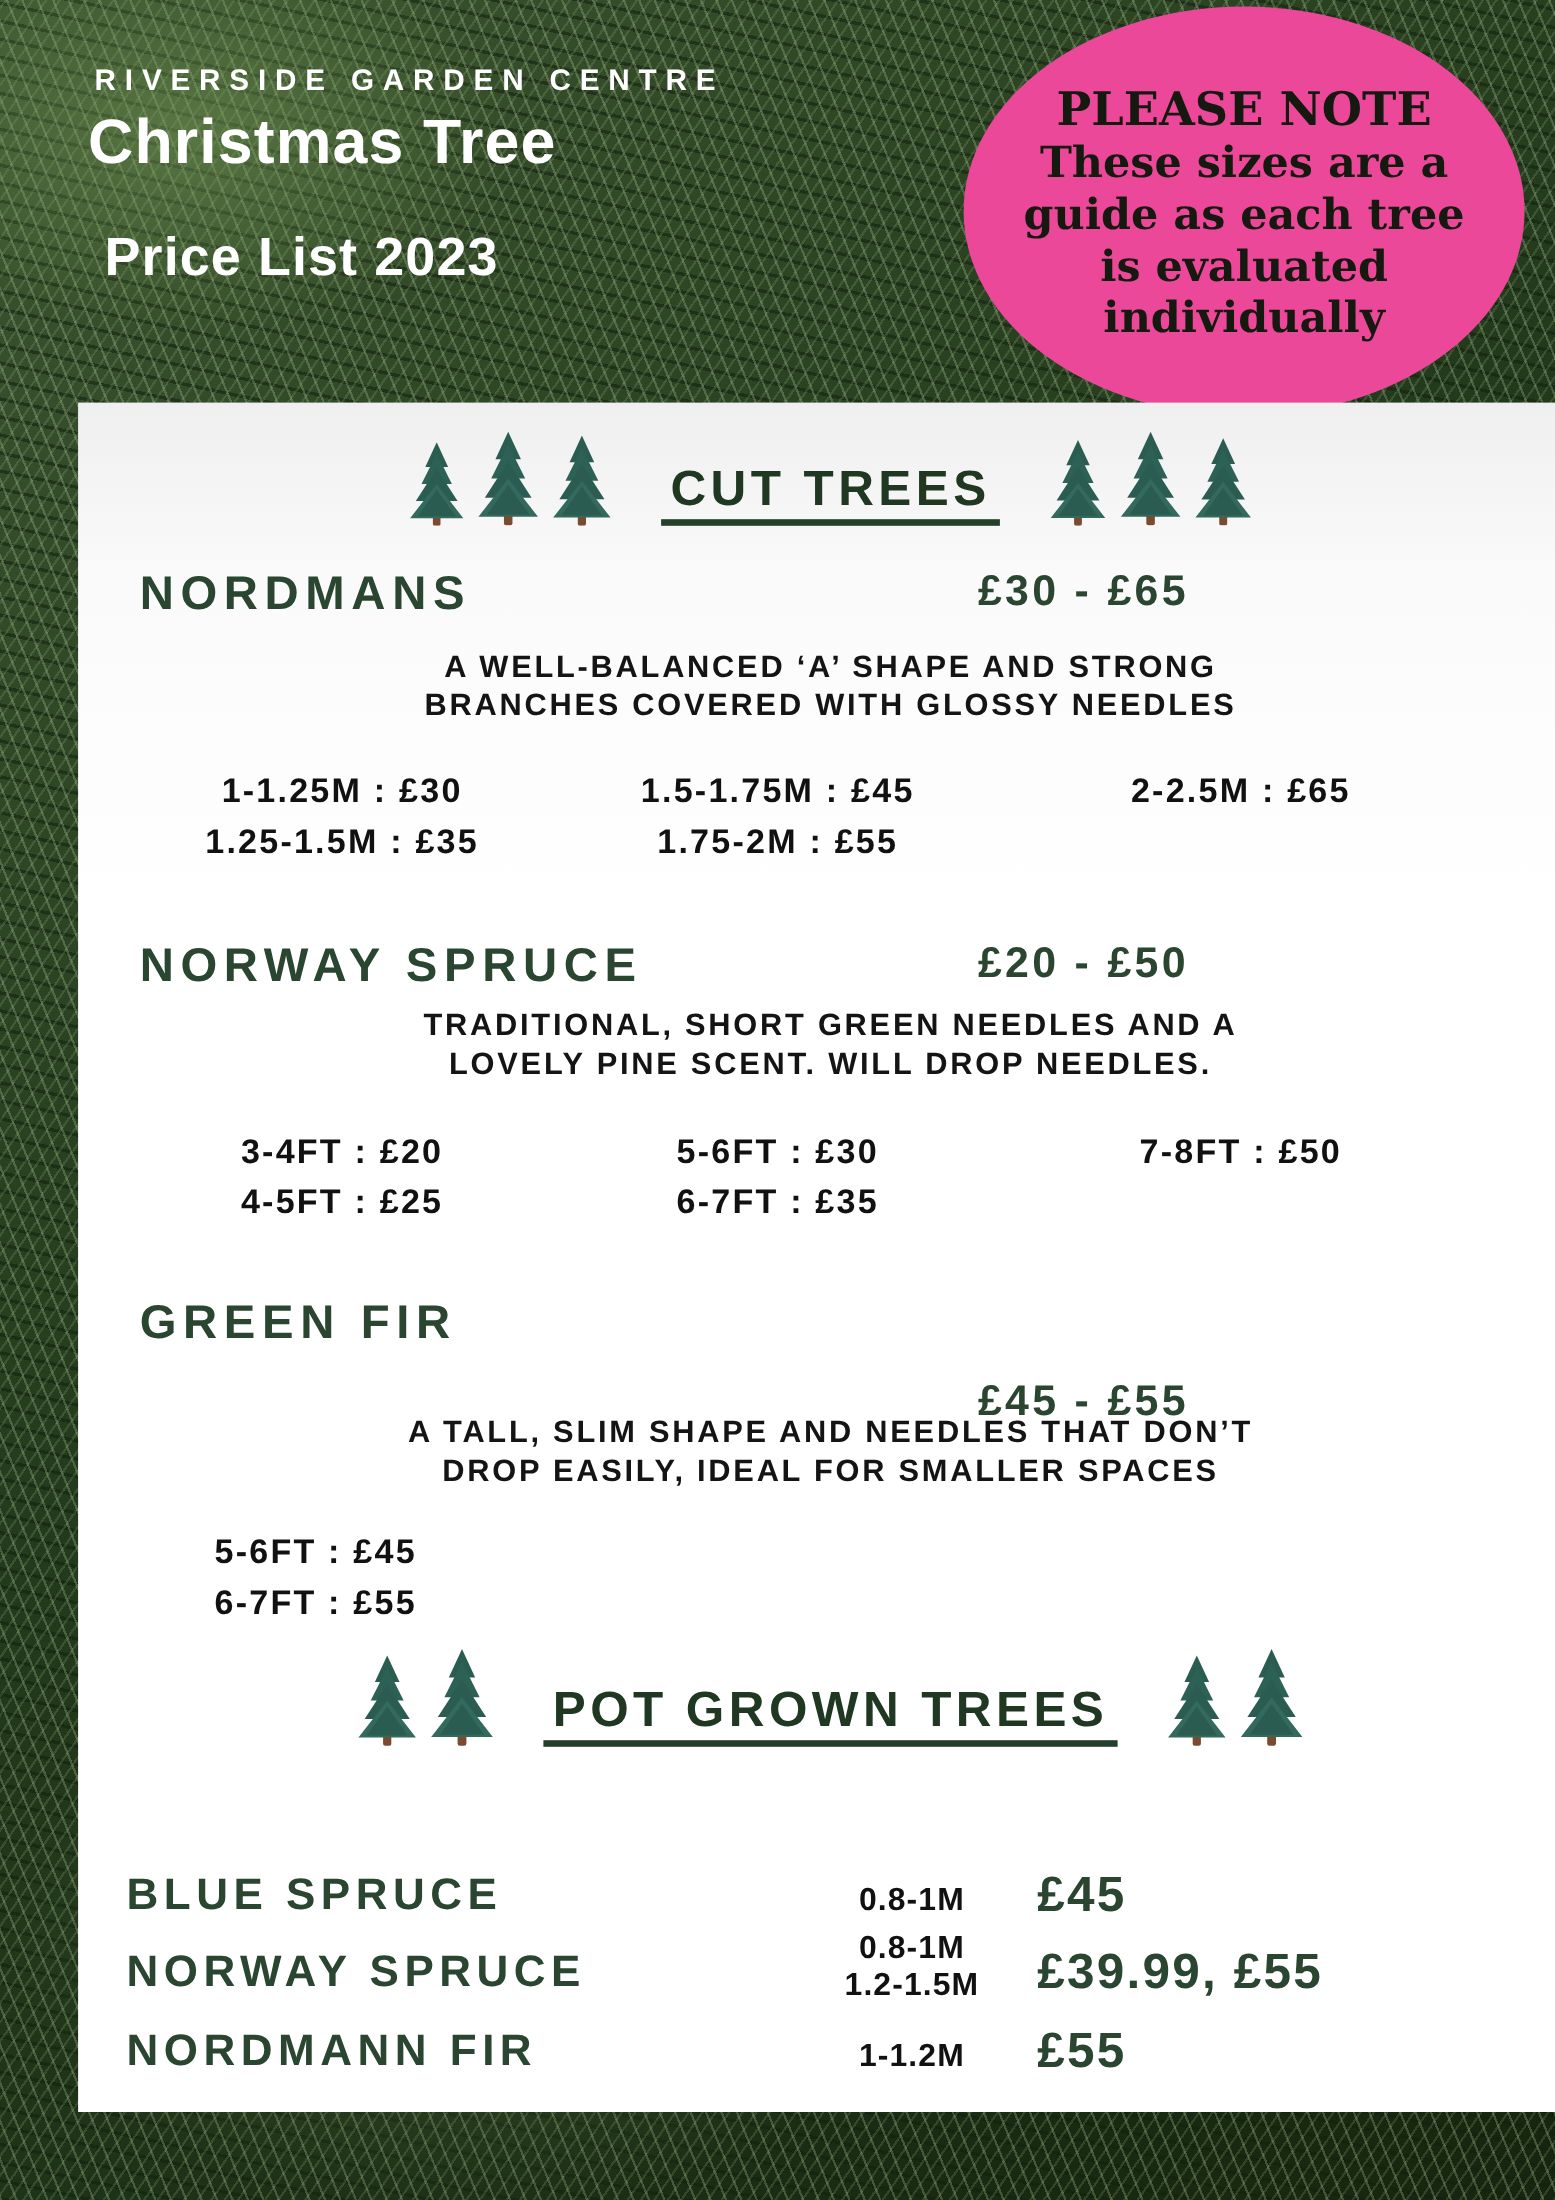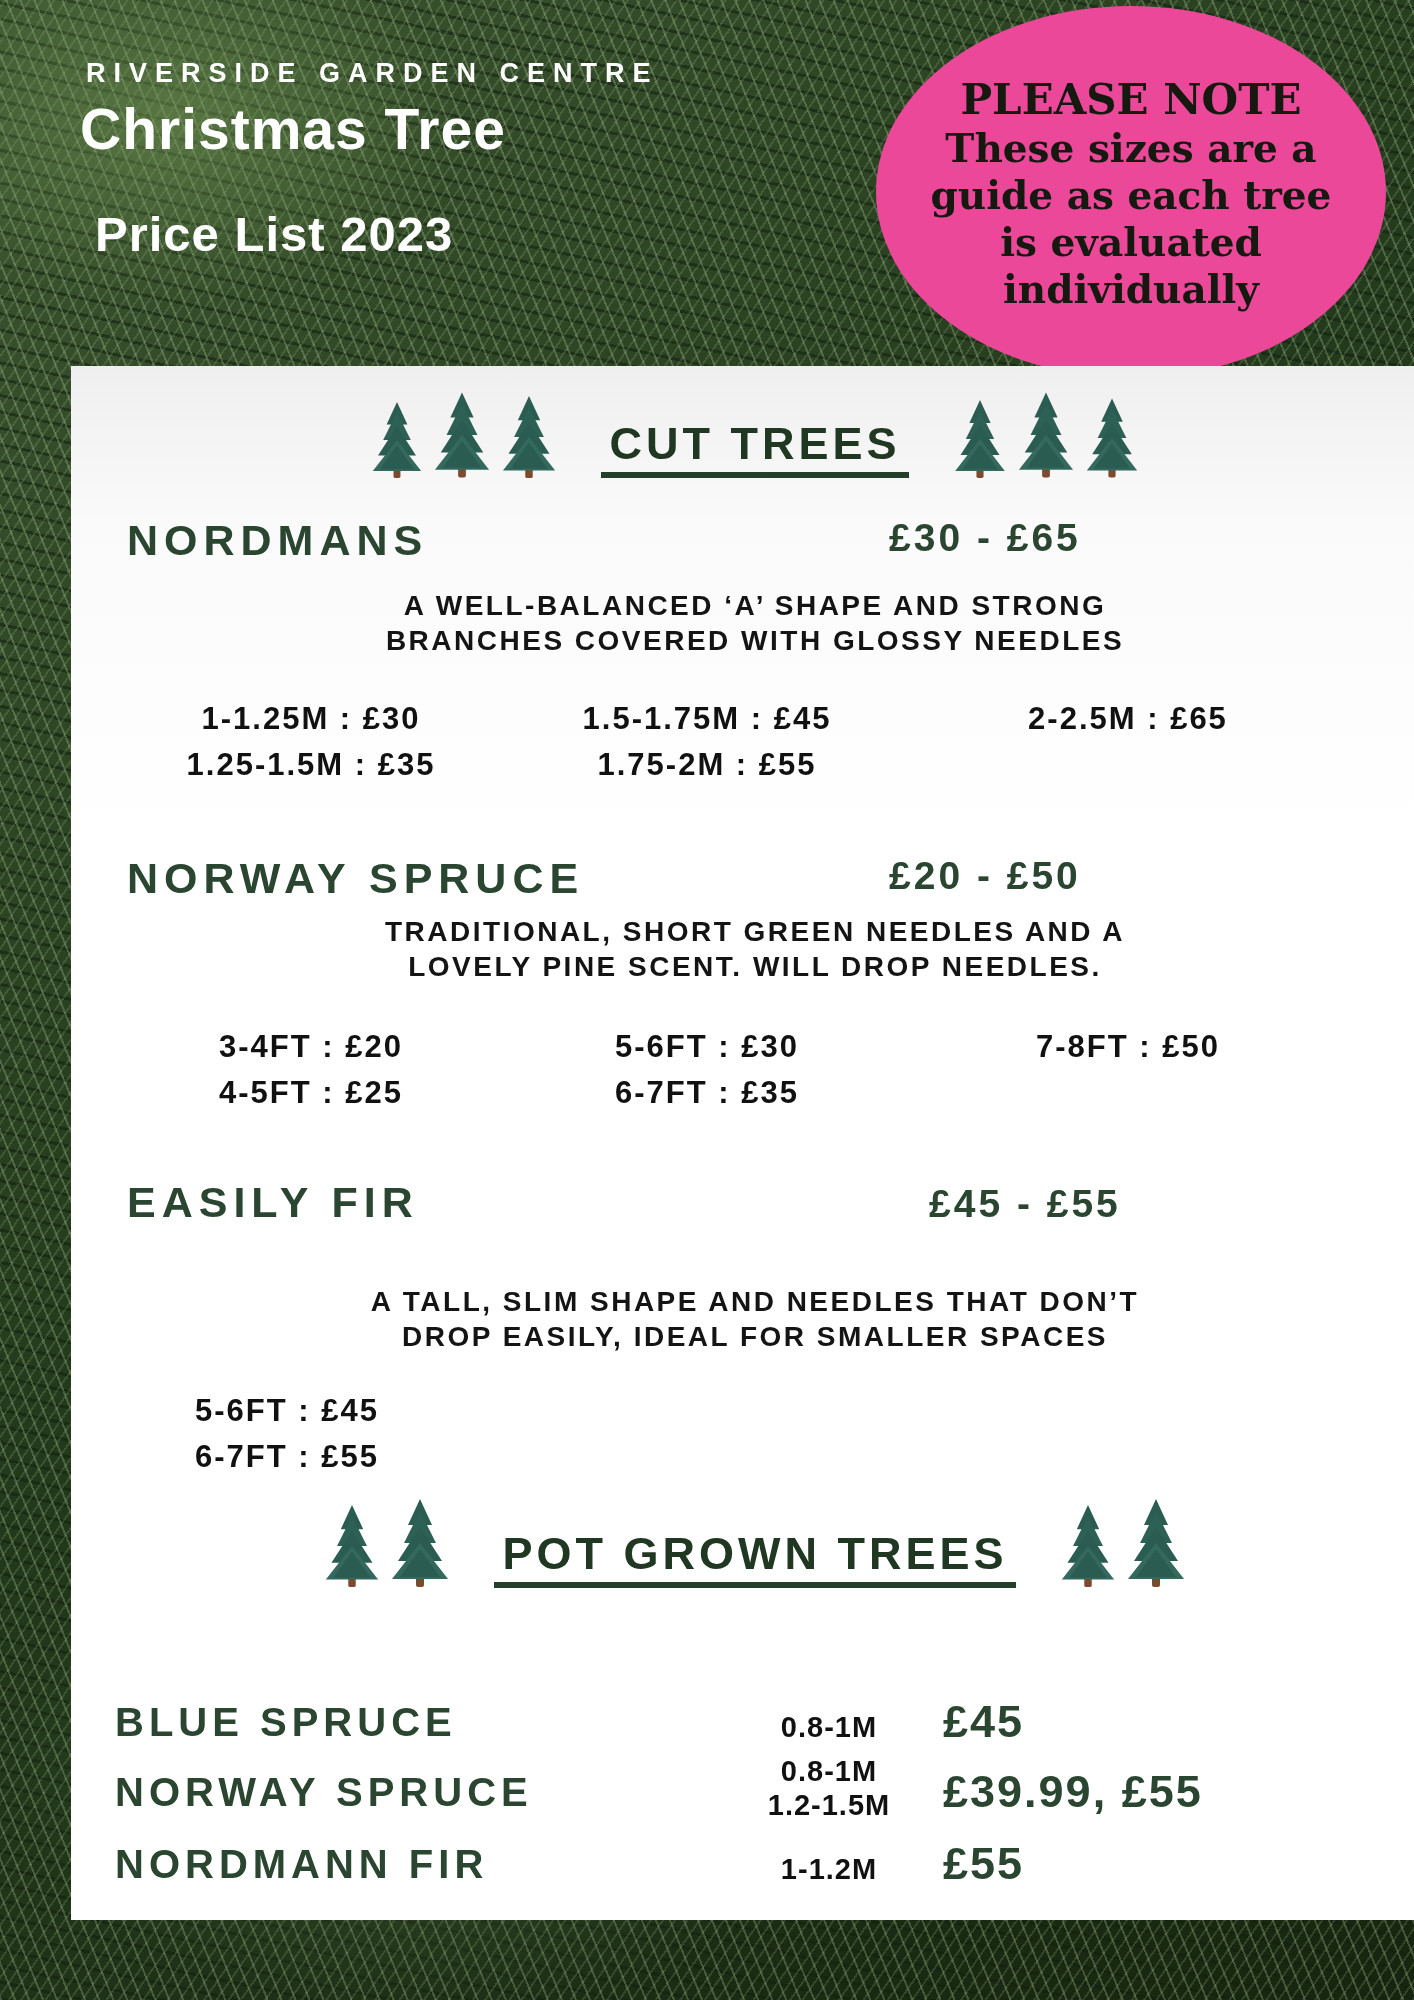--- a/index.html
+++ b/index.html
@@ -185,22 +185,22 @@
     <div>4-5FT : £25</div>
   </div>
   <div class="pcol c2" style="top:658px;">
     <div>5-6FT : £30</div>
     <div>6-7FT : £35</div>
   </div>
   <div class="pcol c3" style="top:658px;">
     <div>7-8FT : £50</div>
   </div>
 
-  <div class="sp-name" style="top:812px;">EASILY FIR</div>
-  <div class="sp-range" style="top:816px;margin-left:40px;">£45 - £55</div>
+  <div class="sp-name" style="top:812px;">GREEN FIR</div>
+  <div class="sp-range" style="top:886px;">£45 - £55</div>
   <div class="sp-desc" style="top:918px;">
     <div>A TALL, SLIM SHAPE AND NEEDLES THAT DON’T</div>
     <div>DROP EASILY, IDEAL FOR SMALLER SPACES</div>
   </div>
   <div class="pcol left-align" style="top:1022px;">
     <div>5-6FT : £45</div>
     <div>6-7FT : £55</div>
   </div>
 
   <div class="sec-head" style="top:1132px;">

